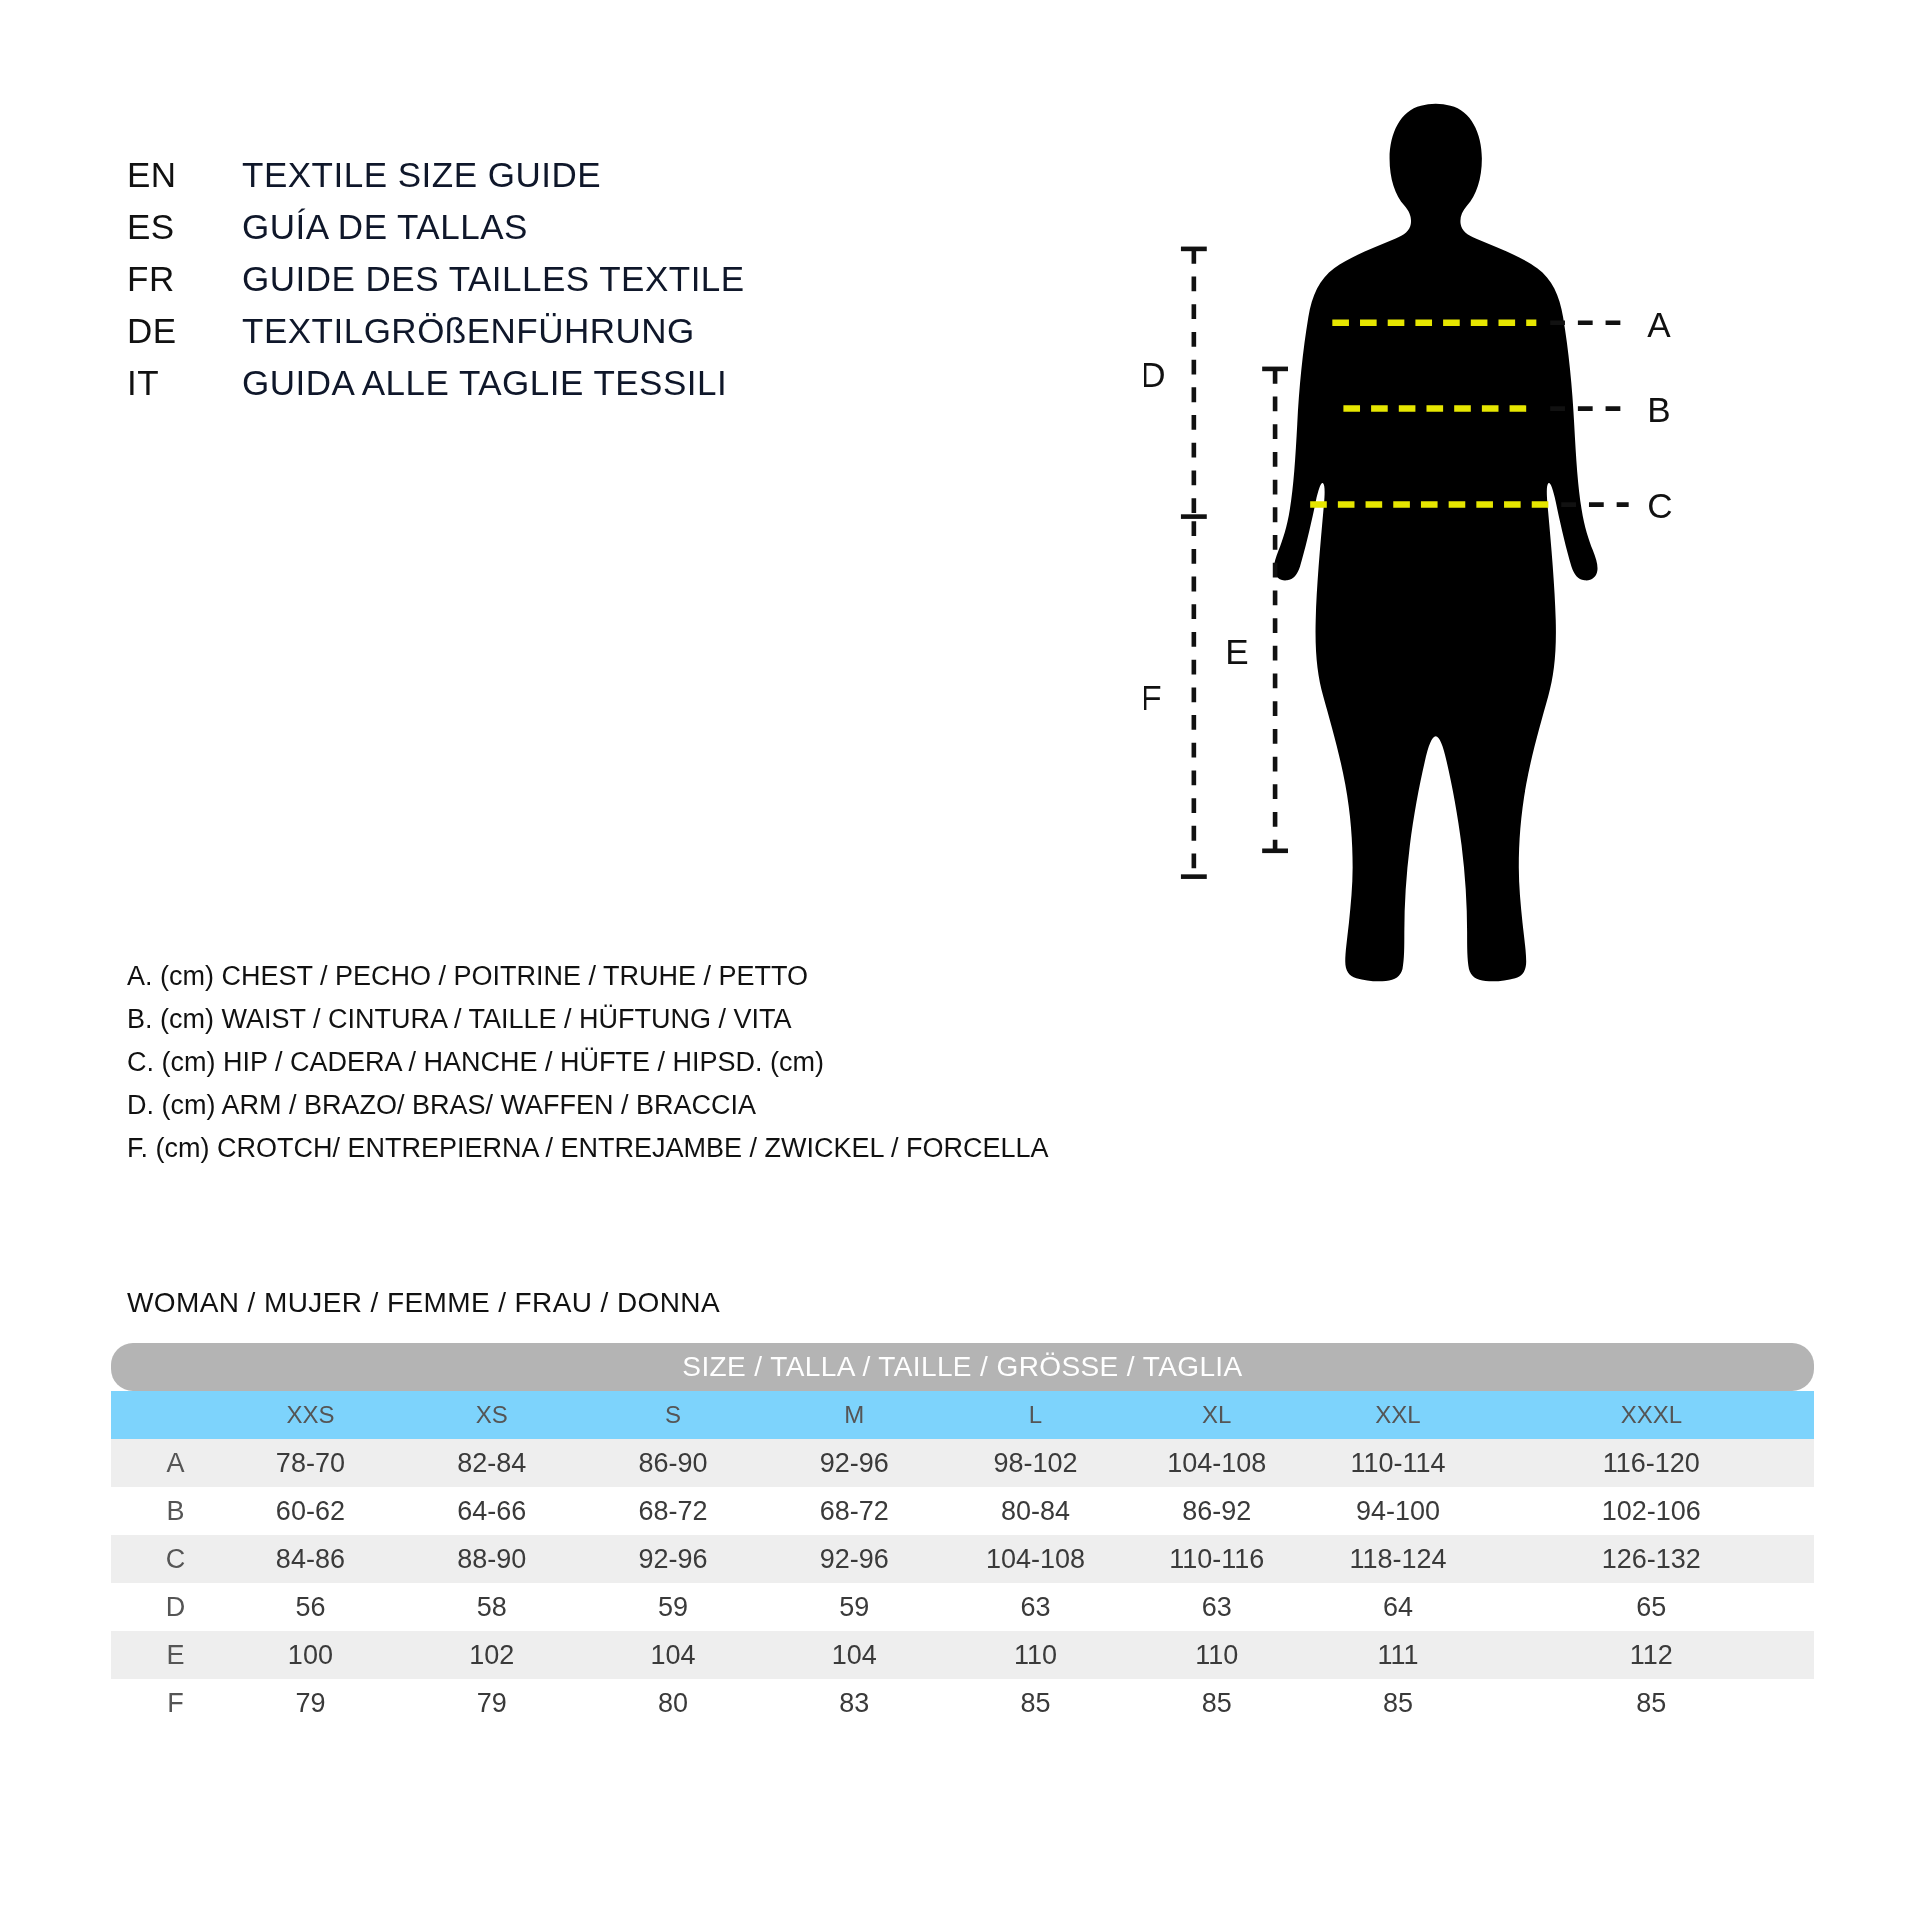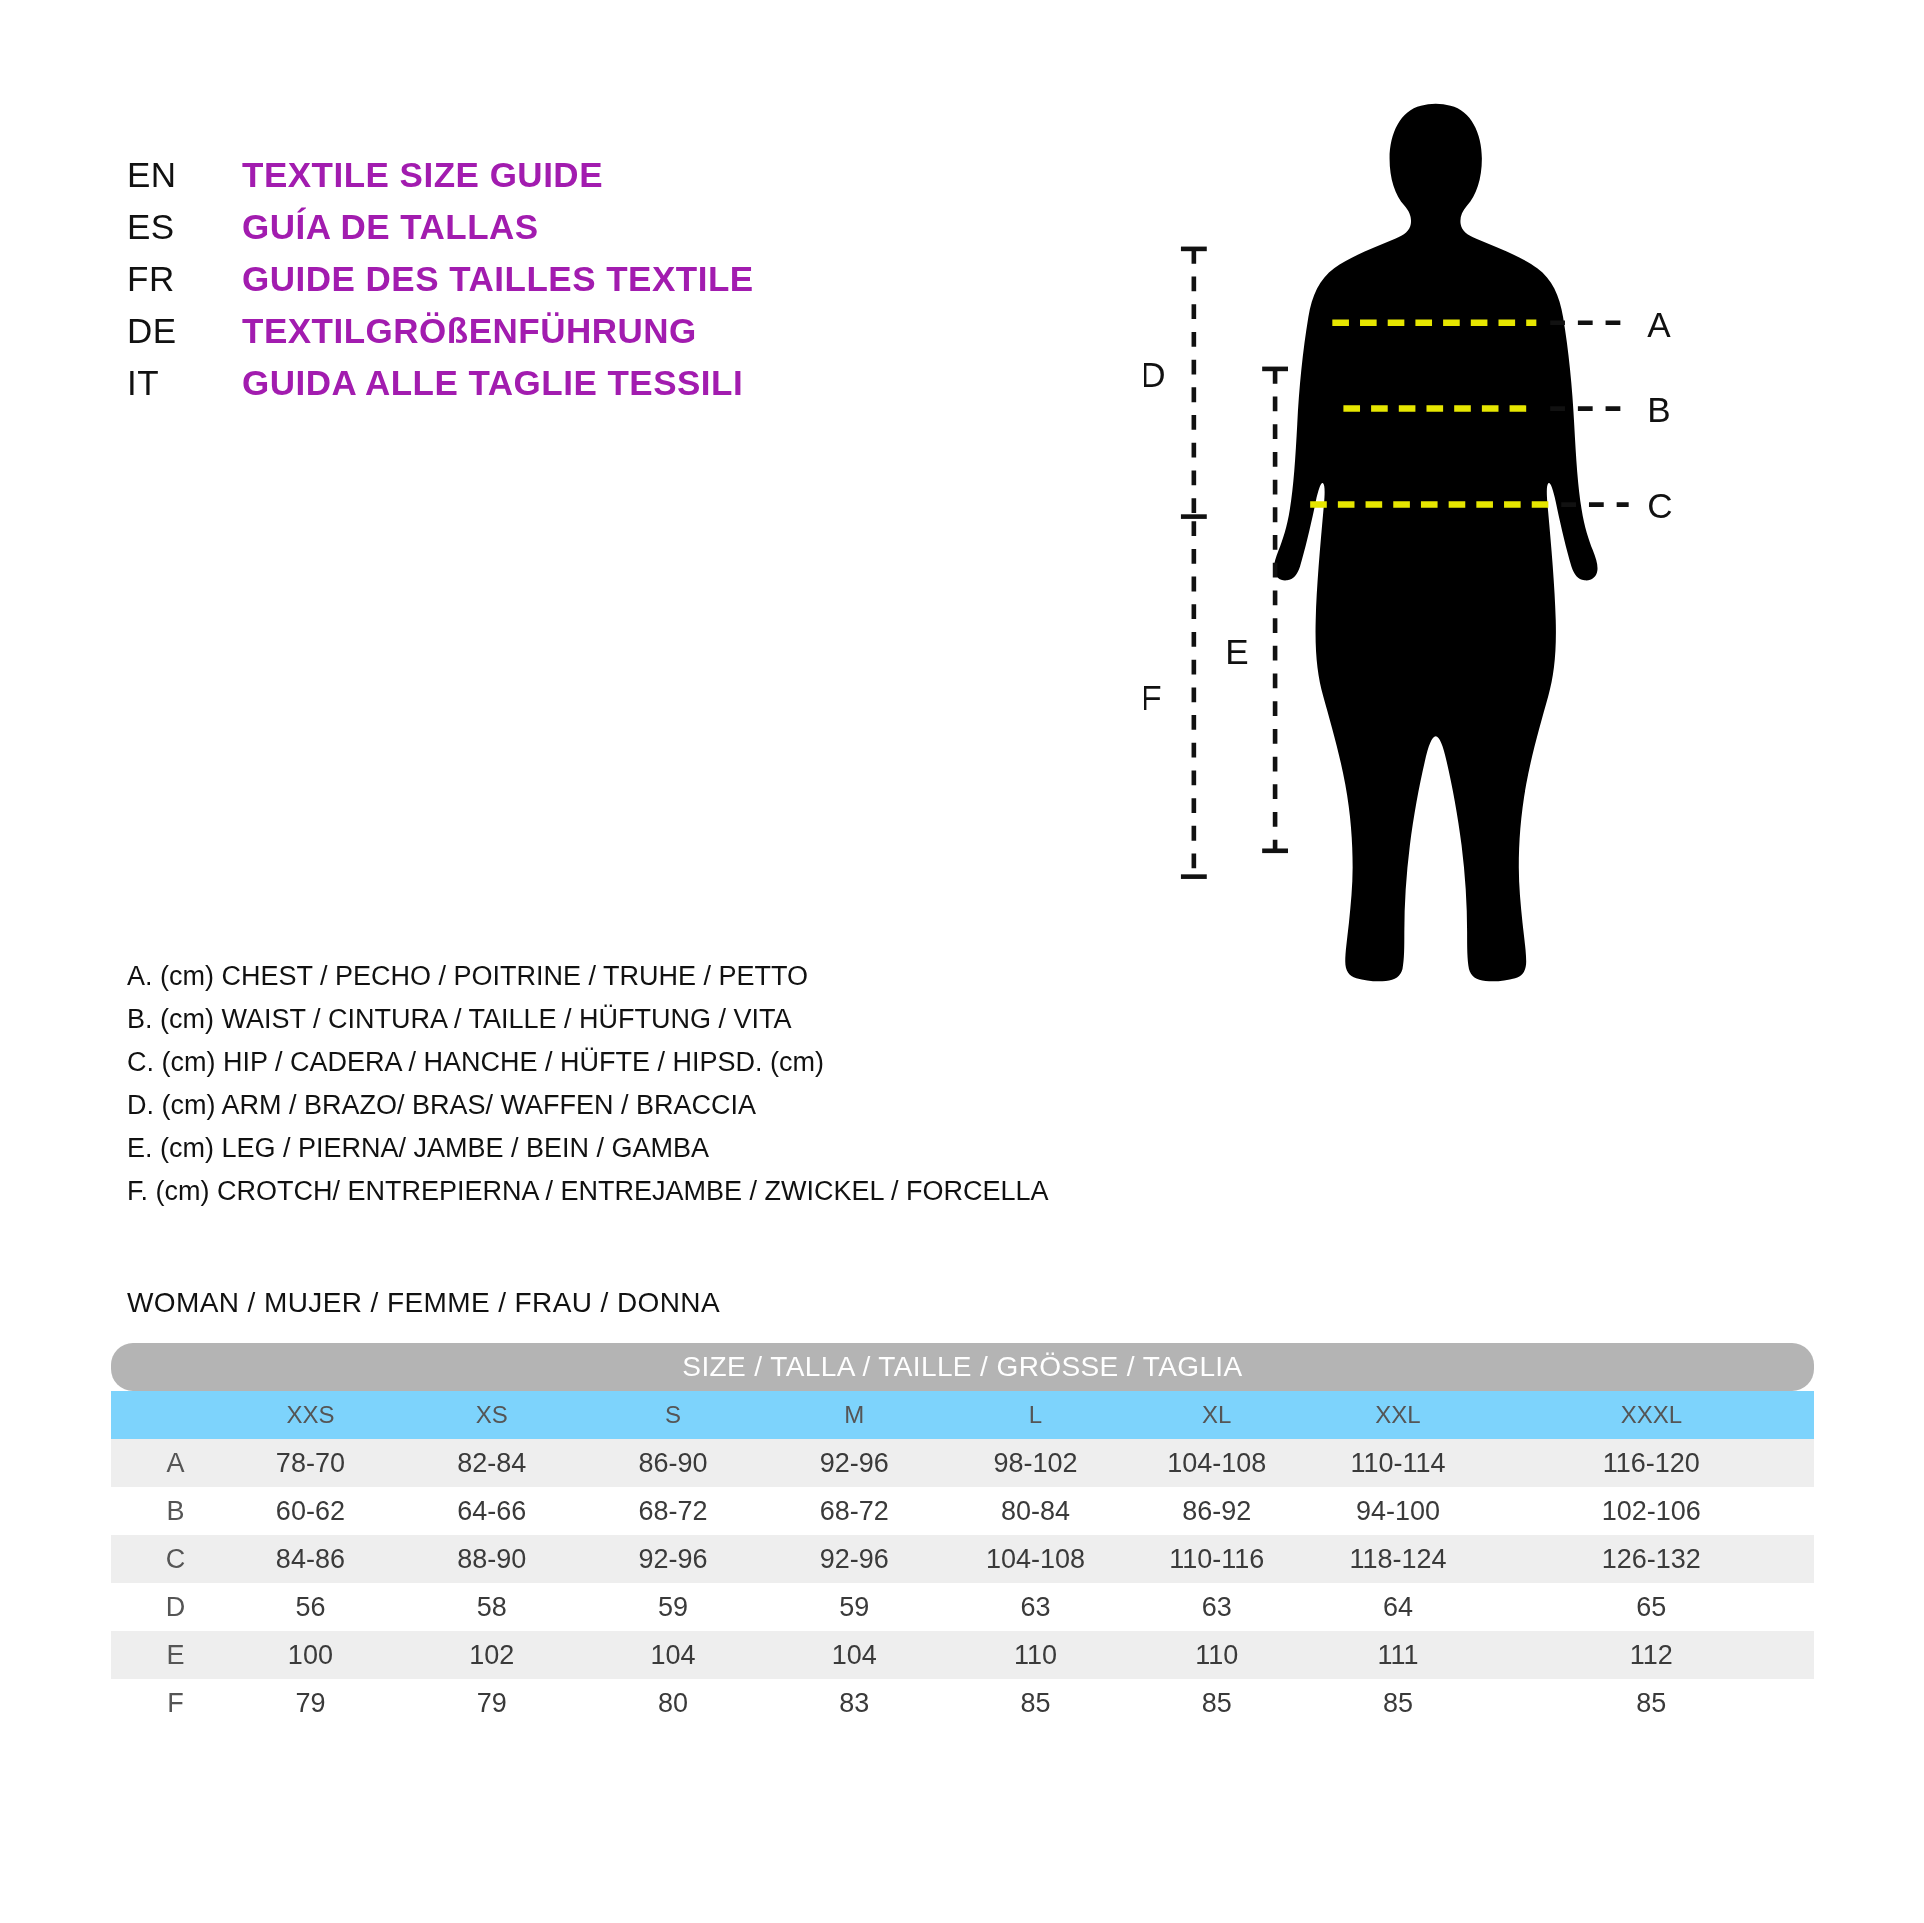--- a/index.html
+++ b/index.html
@@ -31,23 +31,22 @@
   .title-lang {
     width: 115px;
     font-size: 35px;
     letter-spacing: 0.5px;
     color: #111;
     margin-top: 40px;
   }
   .title-text {
     font-size: 35px;
     letter-spacing: 0.5px;
-    color: #a21caf;
+    color: #0f172a;
     white-space: nowrap;
-    font-weight: bold;
   }
 
   
   #legend-block {
     position: absolute;
     left: 127px;
     top: 955px;
     width: 1061px;
   }
   .legend-row {
@@ -144,21 +143,20 @@
     <span class="title-lang">IT</span>
     <span class="title-text">GUIDA ALLE TAGLIE TESSILI</span>
   </div>
 </div>
 
 <div id="legend-block">
   <div class="legend-row">A. (cm) CHEST / PECHO / POITRINE / TRUHE / PETTO</div>
   <div class="legend-row">B. (cm) WAIST / CINTURA / TAILLE / HÜFTUNG / VITA</div>
   <div class="legend-row">C. (cm) HIP / CADERA / HANCHE / HÜFTE / HIPSD. (cm)</div>
   <div class="legend-row">D. (cm) ARM / BRAZO/ BRAS/ WAFFEN / BRACCIA</div>
-  <div class="legend-row">E. (cm) LEG / PIERNA/ JAMBE / BEIN / GAMBA</div>
   <div class="legend-row">F. (cm) CROTCH/ ENTREPIERNA / ENTREJAMBE / ZWICKEL / FORCELLA</div>
 </div>
 
 <div id="gender-label">WOMAN / MUJER / FEMME / FRAU / DONNA</div>
 
 <div id="figure-area">
   <svg id="figure-svg" width="757" height="1154" viewBox="0 0 820 1250" xmlns="http://www.w3.org/2000/svg">
 
     <g>
       <path fill="#000000" d="

